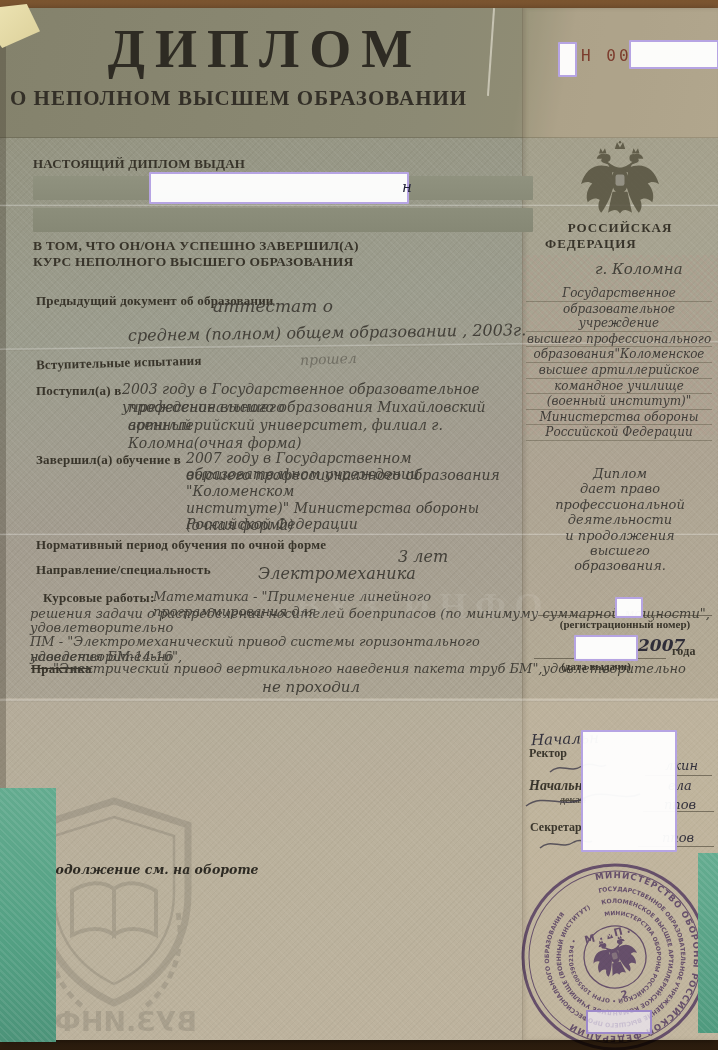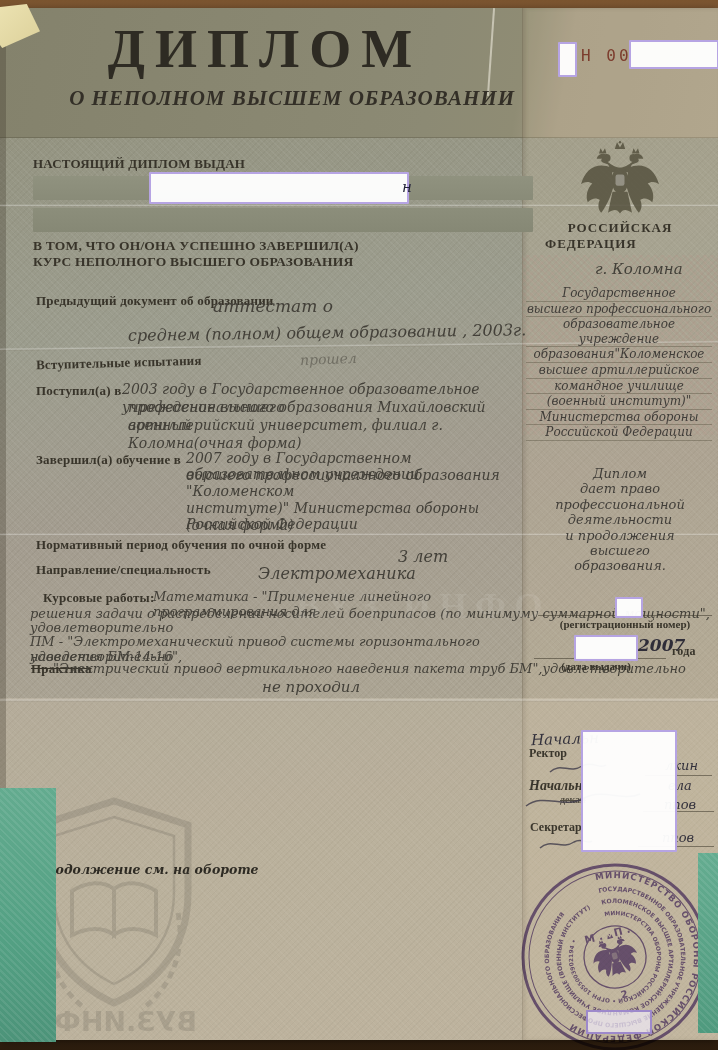--- a/index.html
+++ b/index.html
@@ -28,22 +28,22 @@
   .tear{left:490px;top:0;width:2px;height:88px;background:rgba(245,242,230,.55);transform:rotate(4deg);}
   .leftedge{left:0;top:0;width:6px;height:1032px;background:rgba(58,54,40,.30);}
   .tealL{left:0;top:788px;width:56px;height:254px;z-index:6;
     background:repeating-linear-gradient(45deg,rgba(255,255,255,.08) 0 2px,transparent 2px 5px),linear-gradient(180deg,#63ab8f,#53a083 60%,#4c9379);}
   .tealR{left:698px;top:853px;width:20px;height:180px;z-index:6;
     background:repeating-linear-gradient(45deg,rgba(255,255,255,.08) 0 2px,transparent 2px 5px),linear-gradient(180deg,#64ac90,#4f9a7e);}
   .sticky{left:-4px;top:4px;width:44px;height:44px;z-index:7;background:linear-gradient(135deg,#ece3b2,#dcd09a);
     clip-path:polygon(0 8%,70% 0,100% 62%,14% 100%,0 80%);}
   .title{left:20px;top:10px;width:490px;text-align:center;font-weight:bold;font-size:54px;
     letter-spacing:10px;color:#2e2b23;font-family:"Liberation Serif",serif;}
-  .subtitle{left:10px;top:78px;width:505px;text-align:right;font-weight:bold;font-size:21px;
-    letter-spacing:1px;color:#332f27;font-style:italic;}
+  .subtitle{left:10px;top:78px;width:505px;text-align:left;font-weight:bold;font-size:21px;
+    letter-spacing:1px;color:#332f27;}
   .serialtxt{font-family:"DejaVu Sans Mono",monospace;font-size:16px;letter-spacing:3px;color:#7c3c2d;}
   .wbox{background:rgba(255,255,255,.96);border:2px solid #b6a4e3;border-radius:1px;z-index:5;}
   .lbl{font-weight:bold;font-size:13px;color:#38342a;letter-spacing:.2px;}
   .val{font-style:italic;font-size:14px;color:#434039;font-family:"DejaVu Serif",serif;}
   .namebar{height:24px;background:linear-gradient(180deg,#90927f,#898b78);border-radius:1px;}
   .instline{border-bottom:1px solid rgba(80,73,56,.38);text-align:center;
     font-style:italic;font-size:12px;color:#3f3c38;line-height:14.6px;font-family:"DejaVu Serif",serif;}
   .rightsline{text-align:center;font-style:italic;font-size:13px;color:#413e39;line-height:15.4px;font-family:"DejaVu Serif",serif;}
   .smalllbl{font-weight:bold;font-size:11px;color:#38342a;text-align:center;}
   .hline{border-top:1px solid rgba(62,56,44,.55);}
@@ -144,22 +144,22 @@
 
     <svg class="abs" style="left:575px;top:132px" width="90" height="84" viewBox="0 0 120 110" fill="#56523f" opacity=".85">
         <use href="#eagle-sym"></use>
       </svg>
     <div class="abs lbl" style="left:545px;top:212px;width:150px;text-align:center;letter-spacing:1px">РОССИЙСКАЯ</div>
     <div class="abs lbl" style="left:545px;top:228px;width:150px;text-align:left;letter-spacing:1px">ФЕДЕРАЦИЯ</div>
     <div class="abs val" style="left:595px;top:252px;font-size:15px">г. Коломна</div>
 
     <div class="abs" style="left:526px;top:278px;width:186px">
       <div class="instline">Государственное</div>
+      <div class="instline">образовательное учреждение</div>
       <div class="instline">высшего  профессионального</div>
-      <div class="instline">образовательное учреждение</div>
       <div class="instline">образования"Коломенское</div>
       <div class="instline">высшее артиллерийское</div>
       <div class="instline">командное училище</div>
       <div class="instline">(военный институт)"</div>
       <div class="instline">Министерства обороны</div>
       <div class="instline">Российской Федерации</div>
     </div>
 
     <div class="abs" style="left:540px;top:458px;width:160px">
       <div class="rightsline">Диплом</div>

